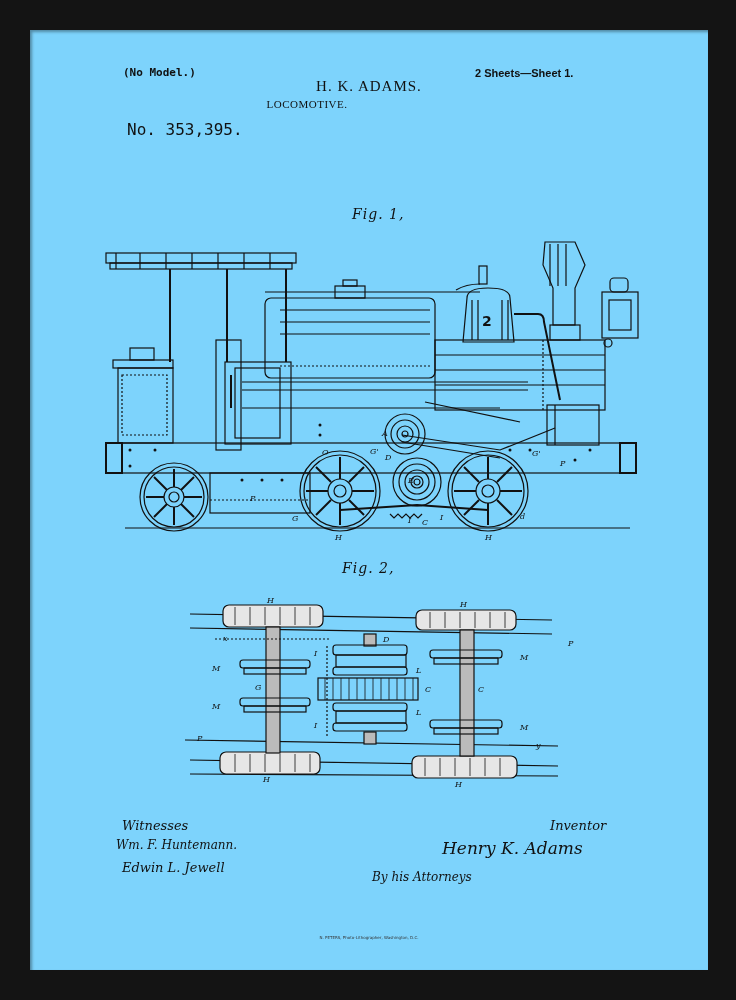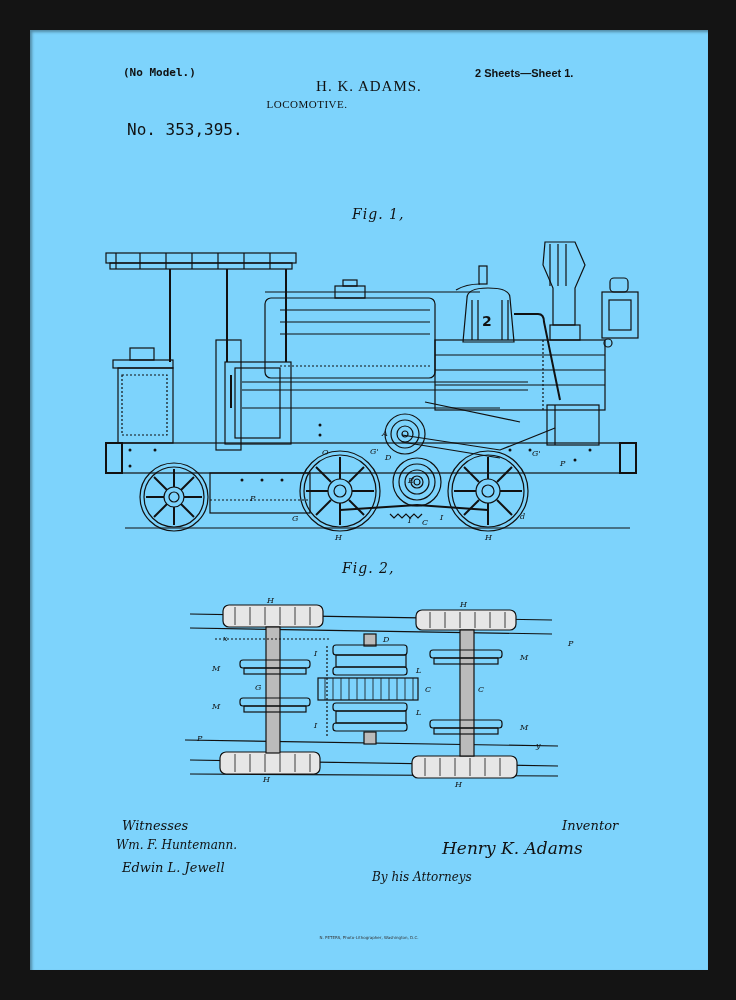--- a/index.html
+++ b/index.html
@@ -13,21 +13,21 @@
   .invention-title { left: 0; width: 554px; text-align: center; top: 68px; font-size: 11px; letter-spacing: 0.5px; font-family: "Liberation Serif", serif; }
   .patent-no { left: 97px; top: 90px; font-size: 16px; font-family: "DejaVu Sans Mono", monospace; }
   .patent-date { left: 356px; top: 90px; font-size: 16px; font-family: "DejaVu Sans Mono", monospace; }
   .fig-label { font-family: "DejaVu Serif", serif; font-style: italic; font-size: 14px; letter-spacing: 1px; }
   .fig1 { left: 322px; top: 156px; margin-top: 20px; }
   .fig2 { left: 312px; top: 530px; }
   .script { font-family: "DejaVu Serif", serif; font-style: italic; margin-left: 12px; }
   .witnesses-h { left: 80px; top: 788px; font-size: 13px; }
   .w1 { left: 74px; top: 808px; font-size: 12px; }
   .w2 { left: 80px; top: 830px; font-size: 13px; }
-  .inventor-h { left: 520px; top: 788px; font-size: 13px; }
+  .inventor-h { left: 508px; top: 788px; font-size: 13px; }
   .inv-sig { left: 400px; top: 808px; font-size: 17px; }
   .attorneys { left: 330px; top: 840px; font-size: 12px; }
   .att-sig { left: 400px; top: 856px; font-size: 18px; font-weight: bold; }
   .footer { left: 0; width: 678px; text-align: center; top: 905px; font-size: 4px; font-family: "DejaVu Sans", sans-serif; color: #333; }
   svg.drawing { position: absolute; left: 0; top: 0; }
 </style>
 </head>
 <body>
 
 <div class="frame"></div>

